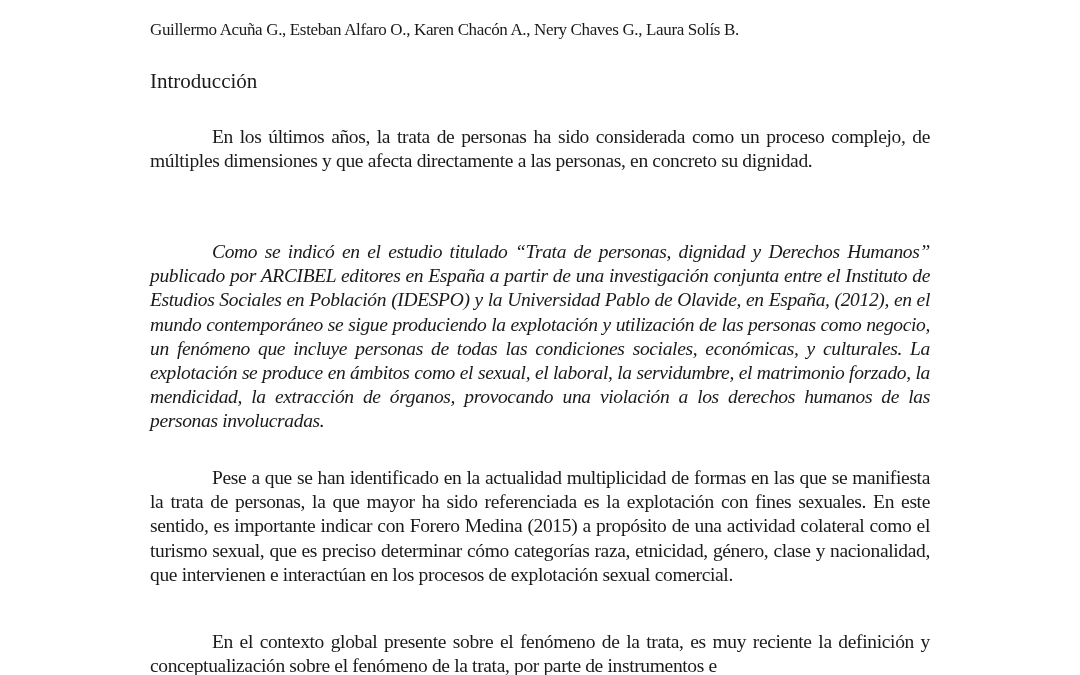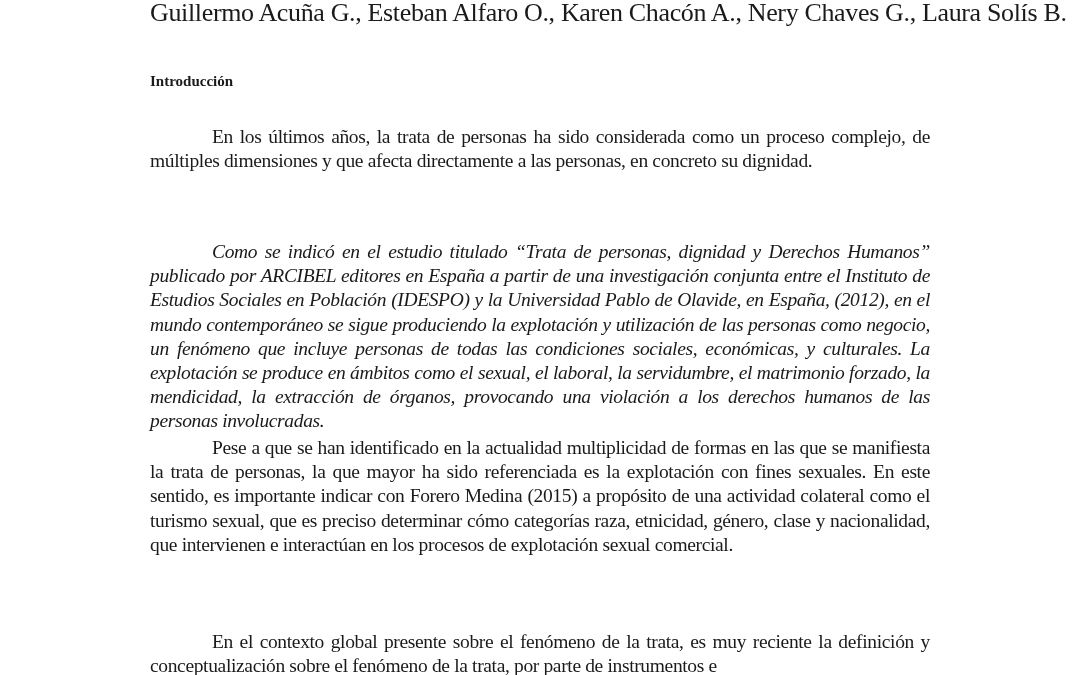--- a/index.html
+++ b/index.html
@@ -1,25 +1,25 @@
 <!DOCTYPE html>
 <html><head>
 <meta charset="utf-8">
 <style>
   html, body { margin:0; padding:0; background:#ffffff; }
   body { width:1080px; height:675px; overflow:hidden; position:relative;
          font-family:"Liberation Serif","DejaVu Serif",serif; color:#1a1a1a; }
   .page { position:absolute; left:150px; top:0; width:780px; }
-  .authors { position:absolute; top:1px; left:0; width:780px; font-size:26px; line-height:24px; white-space:nowrap; letter-spacing:-0.35px; }
-  .heading { position:absolute; top:69px; left:0; font-size:15px; font-weight:bold; line-height:24px; }
+  .authors { position:absolute; top:18px; left:0; width:780px; font-size:17px; line-height:24px; white-space:nowrap; letter-spacing:-0.35px; }
+  .heading { position:absolute; top:69px; left:0; font-size:21px; font-weight:normal; line-height:24px; }
   .para { position:absolute; left:0; width:780px; font-size:19.5px; line-height:24.2px;
           text-align:justify; text-indent:62px; letter-spacing:-0.35px;margin-top:8px; }
   #p1 { top:117px; }
   #p2 { top:232px;font-style:italic; }
-  #p3 { top:428px; }
+  #p3 { top:458px; }
   #p4 { top:622px; }
 </style>
 </head>
 <body>
 
 <div class="page">
   <div class="authors">Guillermo Acuña G., Esteban Alfaro O.,  Karen Chacón A., Nery Chaves G., Laura Solís B.</div>
   <div class="heading">Introducción</div>
   <p class="para" id="p1">En los últimos años, la trata de personas ha sido considerada como un proceso complejo, de múltiples dimensiones y que afecta directamente a las personas, en concreto su dignidad.</p>
   <p class="para" id="p2">Como se indicó en el estudio titulado “Trata de personas, dignidad y Derechos Humanos” publicado por ARCIBEL editores en España  a partir de una investigación conjunta entre el Instituto de Estudios Sociales en Población (IDESPO) y la Universidad Pablo de Olavide, en España, (2012), en el mundo contemporáneo se sigue produciendo la explotación y utilización de las personas como negocio, un fenómeno que incluye personas de todas las condiciones sociales, económicas, y culturales. La explotación se produce en ámbitos como el sexual, el laboral, la servidumbre, el matrimonio forzado, la mendicidad, la extracción de órganos, provocando una violación a los derechos humanos de las personas involucradas.</p>

